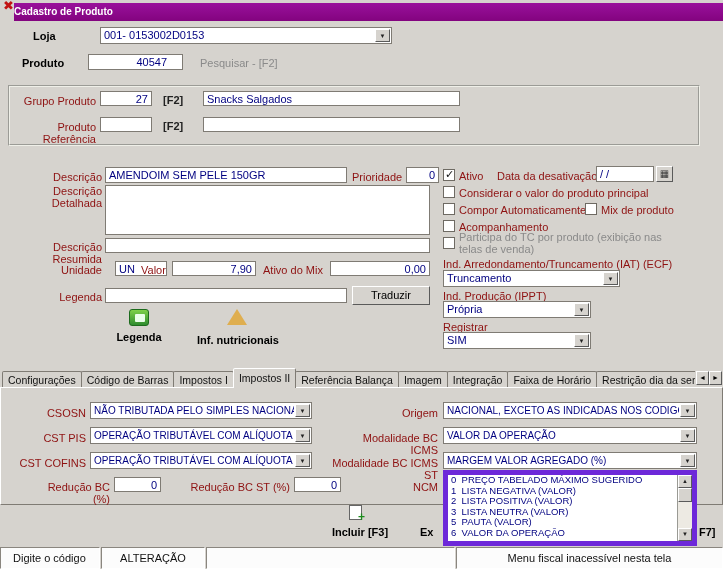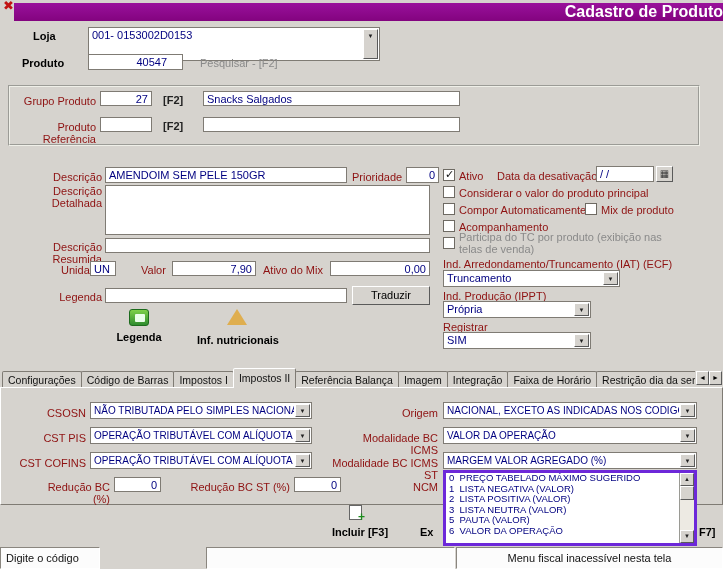--- a/index.html
+++ b/index.html
@@ -4,21 +4,21 @@
 <style>
   *{box-sizing:border-box;margin:0;padding:0;font-family:"Liberation Sans","DejaVu Sans",sans-serif}
   html,body{background:#fff}
   #app{position:relative;width:723px;height:569px;background:var(--bg,#D6D3CE);overflow:hidden;font-size:11px;color:#000}
   .abs{position:absolute}
   .bold{font-weight:bold}
   .grayt{color:#8a8a8a}
   .rlab{position:absolute;text-align:right;color:var(--maroon,#8E1111);line-height:12px}
   .llab{position:absolute;color:var(--maroon,#8E1111);line-height:12px}
 
-  .titlebar{background:linear-gradient(#99119B,#83037F);color:#fff;font-weight:bold;font-size:16px;text-align:right;line-height:18px}
+  .titlebar{background:linear-gradient(#99119B,#83037F);color:#fff;font-weight:bold;font-size:10px;text-align:left;line-height:18px}
 
   .inp{position:absolute;background:#fff;border:1px solid #7f7b74;color:var(--navy,#000080);font-size:11px;padding:0 3px;outline:none;line-height:12px}
   .inp.r{text-align:right}
   textarea.inp{resize:none}
 
   .combo{position:absolute;background:#fff;border:1px solid #7f7b74}
   .combo-text{position:absolute;left:3px;right:17px;top:1px;bottom:1px;overflow:hidden;white-space:nowrap;color:var(--navy,#000080);font-size:10px;line-height:13px}
   .combo-text.fs11{font-size:11px}
   .combo-arrow{position:absolute;right:1px;top:1px;bottom:1px;width:15px;background:#D6D3CE;border:1px solid;border-color:#fff #5a5a5a #5a5a5a #fff;font-size:6px;text-align:center;line-height:12px;color:#222}
 
@@ -28,48 +28,48 @@
   .cb.checked::after{content:"✓";position:absolute;left:1px;top:-2px;font-size:11px;font-weight:bold;color:#111}
   .cblab{position:absolute;color:var(--maroon,#8E1111);line-height:12px}
 
   .groupbox{position:absolute;border:2px groove #efefe8}
 
   .tabbar{position:absolute;display:flex;align-items:flex-end;overflow:hidden}
   .tab{flex:0 0 auto;height:17px;line-height:16px;padding:0 5px;font-size:10.5px;background:#D6D3CE;border:1px solid #7f7b74;border-bottom:none;border-radius:2px 2px 0 0;margin-right:-1px;white-space:nowrap;color:#111}
   .tab.active{height:20px;line-height:19px;border-color:#fff #7f7b74 transparent #fff;position:relative;z-index:5}
   .panel{position:absolute;border:1px solid;border-color:#fff #7f7b74 #7f7b74 #fff;background:var(--bg,#D6D3CE)}
 
-  .ddl{position:absolute;z-index:30;background:#fff;border:3px solid #6d28d9}
+  .ddl{position:absolute;z-index:30;background:#fff;border:5px solid #6d28d9}
   .ddl .opt{height:10.5px;line-height:10.5px;font-size:9.5px;color:var(--navy,#000080);white-space:pre;overflow:hidden;padding-left:3px;margin-right:15px}
   .ddl .opt.sel{background:var(--selection,#2A52C8);color:#fff}
   .sb{position:absolute;right:0;top:0;bottom:0;width:15px;background:#EDEAE3;border-left:1px solid #9a9a94}
   .sbbtn{position:absolute;left:0;right:0;height:13px;background:#D6D3CE;border:1px solid;border-color:#fff #5a5a5a #5a5a5a #fff;font-size:6px;text-align:center;line-height:11px;color:#222}
   .sbthumb{position:absolute;left:0;right:0;top:13px;height:14px;background:#D6D3CE;border:1px solid;border-color:#fff #5a5a5a #5a5a5a #fff}
 
-  .statusseg{position:absolute;top:547px;height:22px;background:#FCFCFC;border:1px solid;border-color:#8a867f #fff #fff #8a867f;line-height:20px;padding:0 5px;color:#111;overflow:hidden;white-space:nowrap}
+  .statusseg{position:absolute;top:547px;height:22px;background:#FCFCFC;border:1px solid;border-color:#8a867f #fff #fff #8a867f;line-height:20px;padding:0 12px;color:#111;overflow:hidden;white-space:nowrap}
 
   .receita-icon{position:absolute;width:20px;height:17px;background:linear-gradient(#7ED14A,#2F8C2F);border:1px solid #1d6b1d;border-radius:3px}
   .receita-icon span{position:absolute;left:5px;top:4px;width:10px;height:8px;background:#eaffea;border-radius:1px}
   .nutri-icon{position:absolute;width:0;height:0;border-left:10px solid transparent;border-right:10px solid transparent;border-bottom:16px solid #DFAE4F}
   .cal-glyph{font-size:10px;line-height:14px;color:#333}
   .page-icon{position:absolute;width:13px;height:15px;background:#fff;border:1px solid #666}
   .page-icon span{position:absolute;right:-4px;bottom:-5px;color:#1c8a1c;font-weight:bold;font-size:12px}
 </style>
 </head>
 <body>
 
 <div id="app">
 
   <div class="abs" style="left:3px;top:-2px;color:#C11212;font-weight:bold;font-size:13px">✖</div>
   <div class="abs titlebar" style="left:14px;top:3px;width:709px;height:18px">
     <span>Cadastro de Produto</span>
   </div>
 
   <div class="abs bold" style="left:33px;top:30px">Loja</div>
-  <div class="combo" style="left:88px;top:27px;width:292px;height:34px">
+  <div class="combo" style="left:100px;top:27px;width:292px;height:17px">
     <span class="combo-text fs11">001- 0153002D0153</span>
     <span class="combo-arrow">▼</span>
   </div>
   <div class="abs bold" style="left:22px;top:57px">Produto</div>
   <input class="inp r" style="left: 88px; top: 54px; width: 95px; height: 16px; padding-right: 15px;" value="40547">
   <div class="abs grayt" style="left:200px;top:57px">Pesquisar - [F2]</div>
 
   <div class="groupbox" style="left:8px;top:85px;width:692px;height:61px"></div>
   <div class="rlab" style="left:10px;top:95px;width:86px">Grupo Produto</div>
   <input class="inp r" style="left: 100px; top: 91px; width: 52px; height: 15px;" value="27">
@@ -85,21 +85,21 @@
   <div class="llab" style="left:352px;top:171px">Prioridade</div>
   <input class="inp r" style="left: 406px; top: 167px; width: 33px; height: 16px;" value="0">
 
   <div class="rlab" style="left:40px;top:185px;width:62px">Descrição Detalhada</div>
   <textarea class="inp" style="left: 105px; top: 185px; width: 325px; height: 50px;"></textarea>
 
   <div class="rlab" style="left:4px;top:241px;width:98px">Descrição Resumida</div>
   <input class="inp" style="left: 105px; top: 238px; width: 325px; height: 15px;" value="">
 
   <div class="rlab" style="left:58px;top:264px;width:44px">Unidade</div>
-  <input class="inp" style="left: 90px; top: 261px; width: 26px; height: 15px;" value="UN">
+  <input class="inp" style="left: 115px; top: 261px; width: 52px; height: 15px;" value="UN">
   <div class="llab" style="left:141px;top:264px">Valor</div>
   <input class="inp r" style="left: 172px; top: 261px; width: 84px; height: 15px;" value="7,90">
   <div class="llab" style="left:263px;top:264px">Ativo do Mix</div>
   <input class="inp r" style="left: 330px; top: 261px; width: 100px; height: 15px;" value="0,00">
 
   <div class="rlab" style="left:58px;top:291px;width:44px">Legenda</div>
   <input class="inp" style="left: 105px; top: 288px; width: 242px; height: 15px;" value="">
   <div class="btn" style="left:352px;top:286px;width:78px;height:19px;line-height:17px">Traduzir</div>
 
   <div class="receita-icon" style="left:129px;top:309px">
@@ -218,16 +218,17 @@
     <div class="opt">5  PAUTA (VALOR)</div>
     <div class="opt">6  VALOR DA OPERAÇÃO</div>
     <div class="sb">
       <div class="sbbtn" style="top:0"><span>▲</span></div>
       <div class="sbthumb"></div>
       <div class="sbbtn" style="bottom:0"><span>▼</span></div>
     </div>
   </div>
 
   <div class="statusseg" style="left:0;width:100px">Digite o código</div>
+  <div class="statusseg" style="left:101px;width:104px;text-align:center">ALTERAÇÃO</div>
   <div class="statusseg" style="left:206px;width:249px"></div>
   <div class="statusseg" style="left:456px;width:267px;text-align:center">Menu fiscal inacessível nesta tela</div>
 
 </div>
 
 </body></html>

